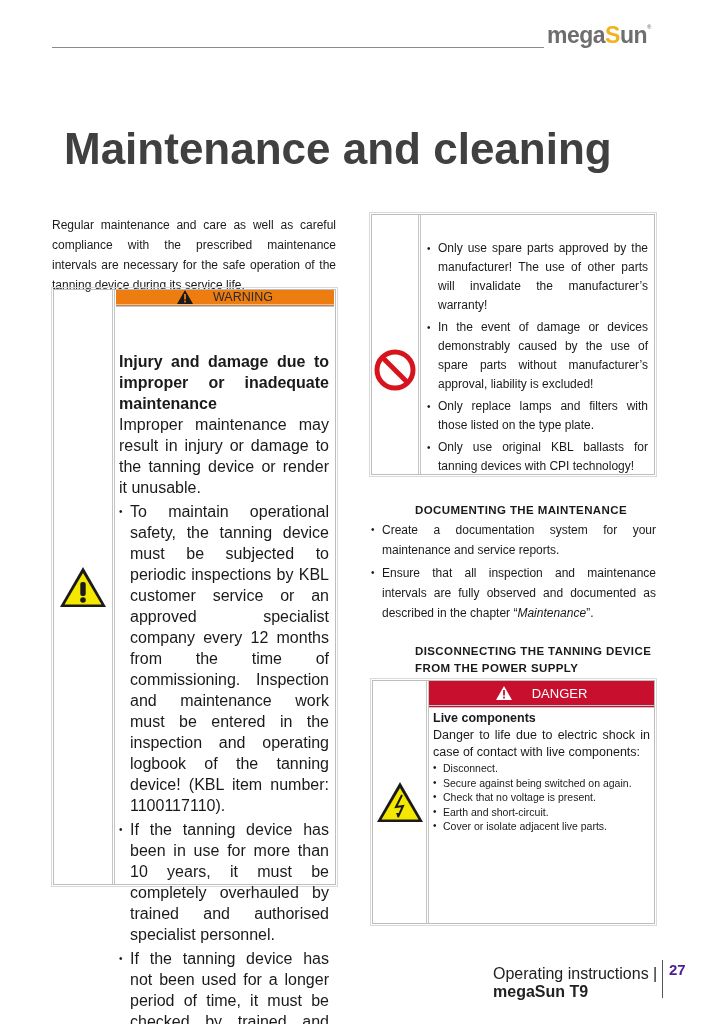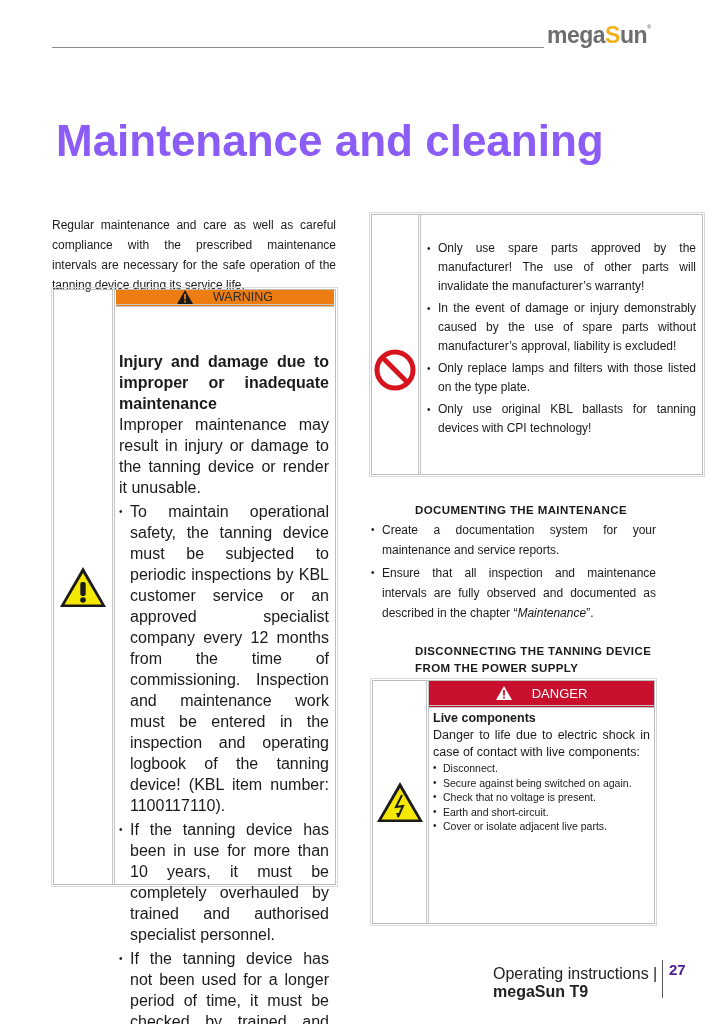--- a/index.html
+++ b/index.html
@@ -4,40 +4,40 @@
 <style>
   html, body { margin: 0; padding: 0; background: #ffffff; }
   body {
     width: 724px; height: 1024px; position: relative; overflow: hidden;
     font-family: "Liberation Sans", sans-serif; color: #1a1a1a;
   }
   .header-rule { position: absolute; left: 52px; top: 47px; width: 492px; height: 1px; background: #8a8a8a; }
   .logo { position: absolute; left: 547px; top: 22px; font-size: 23px; font-weight: bold; color: #6e6e6e; letter-spacing: -0.5px; }
   .logo .s { color: #f2b21b; }
   .logo .reg { font-size: 6px; vertical-align: top; position: relative; top: 2px; color: #888; }
-  .page-title { position: absolute; left: 52px; top: 112px; font-size: 44px; font-weight: bold; color: #8b5cf6; margin: 4px; letter-spacing: 0px; }
+  .page-title { position: absolute; left: 52px; top: 112px; font-size: 44px; font-weight: bold; color: #404040; margin: 12px; letter-spacing: 0px; }
 
   .intro { position: absolute; left: 52px; top: 215px; width: 284px; font-size: 12px; line-height: 20px; text-align: justify; margin: 0; }
 
   .box { position: absolute; border: 1px solid #bdbdbd; outline: 1px solid #d9d9d9; outline-offset: 1px; box-sizing: border-box; display: flex; }
   .box .icol { border-right: 3px double #c4c4c4; box-sizing: border-box; display: flex; align-items: center; justify-content: center; }
   .box .tcol { flex: 1; display: flex; flex-direction: column; }
 
   .warn-box { left: 53px; top: 289px; width: 283px; height: 596px; }
   .warn-box .icol { width: 61px; }
   .sig-head { display: flex; align-items: center; justify-content: center; gap: 20px; color: #fff; font-size: 12.5px; border-bottom: 3px double #c4c4c4; box-sizing: border-box; }
   .warn-box .sig-head { background: #ee7d11; color: #2a2a2a; height: 28px; margin: 0 1px 0 1px; }
   .warn-box .body { padding: 44px 6px 0 4px; font-size: 16px; line-height: 21px; text-align: justify; }
   .title-bold { font-weight: bold; }
   ul.blt { list-style: none; margin: 0; padding: 0; }
   ul.blt li { position: relative; padding-left: 11px; text-align: justify; }
   ul.blt li::before { content: "•"; position: absolute; left: 0; top: 0; font-size: 10px; }
   .warn-box ul.blt li { margin-top: 3px; }
 
-  .parts-box { left: 371px; top: 214px; width: 332px; height: 261px; }
+  .parts-box { left: 371px; top: 214px; width: 284px; height: 261px; }
   .parts-box .icol { width: 49px; padding-top: 50px; }
   .parts-box .body { padding: 24px 6px 0 6px; font-size: 12px; line-height: 19px; }
   .parts-box ul.blt li { margin-bottom: 3px; }
 
   .section-h { position: absolute; left: 371px; font-size: 11.5px; font-weight: bold; letter-spacing: 0.4px; margin: 0; line-height: 17px; padding-left: 44px; }
   .doc-list { position: absolute; left: 371px; top: 520px; width: 285px; font-size: 12px; line-height: 20px; }
   .doc-list li { margin-bottom: 3px; }
 
   .danger-box { left: 372px; top: 680px; width: 283px; height: 244px; }
   .danger-box .icol { width: 56px; }
@@ -95,21 +95,21 @@
   <div class="icol">
     <svg width="42" height="42" viewBox="0 0 42 42">
       <circle cx="21" cy="21" r="18" fill="#fff" stroke="#d7141e" stroke-width="5"></circle>
       <line x1="9" y1="9" x2="33" y2="33" stroke="#d7141e" stroke-width="5"></line>
     </svg>
   </div>
   <div class="tcol">
     <div class="body">
       <ul class="blt">
         <li>Only use spare parts approved by the manufacturer! The use of other parts will invalidate the manufacturer’s warranty!</li>
-        <li>In the event of damage or injury demonstrably caused by the use of spare parts without manufacturer’s approval, liability is excluded!</li>
+        <li>In the event of damage or devices demonstrably caused by the use of spare parts without manufacturer’s approval, liability is excluded!</li>
         <li>Only replace lamps and filters with those listed on the type plate.</li>
         <li>Only use original KBL ballasts for tanning devices with CPI technology!</li>
       </ul>
     </div>
   </div>
 </div>
 
 <h2 class="section-h" style="top:502px;">DOCUMENTING THE MAINTENANCE</h2>
 <ul class="blt doc-list">
   <li>Create a documentation system for your maintenance and service reports.</li>

